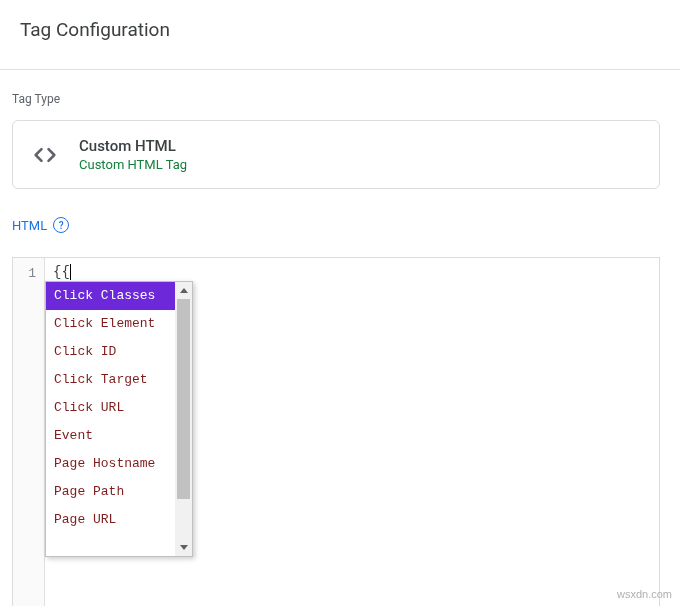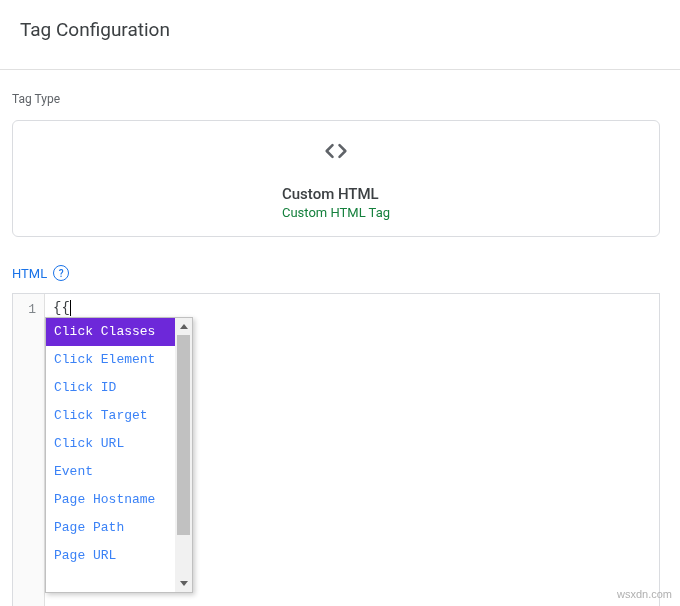--- a/index.html
+++ b/index.html
@@ -31,21 +31,20 @@
       margin-bottom: 14px;
     }
     .tag-type-box {
       border: 1px solid #dadce0;
       border-radius: 6px;
       display: flex;
       align-items: center;
       padding: 16px 18px;
       gap: 20px;
       cursor: pointer;
-      flex-direction: column;
     }
     .tag-icon svg {
       width: 28px;
       height: 28px;
       display: block;
     }
     .tag-type-title {
       font-size: 15px;
       color: #3c4043;
       font-weight: 500;
@@ -55,21 +54,21 @@
       font-size: 13px;
       color: #15803d;
     }
     .html-section {
       margin-top: 28px;
     }
     .html-label-row {
       display: flex;
       align-items: center;
       gap: 6px;
-      margin-bottom: 12px;
+      margin-bottom: 24px;
     }
     .html-label {
       font-size: 13px;
       color: #1a73e8;
       font-weight: 400;
     }
     .help-icon {
       width: 16px;
       height: 16px;
       border: 1.5px solid #1a73e8;
@@ -139,21 +138,21 @@
     }
     .autocomplete-list {
       flex: 1;
       overflow: hidden;
       height: 274px;
     }
     .autocomplete-item {
       padding: 6px 8px;
       white-space: nowrap;
       cursor: pointer;
-      color: #3b82f6;
+      color: #7f1d1d;
       height: 28px;
       line-height: 16px;
     }
     .autocomplete-item.selected {
       background: #6d28d9;
       color: #fff;
     }
     .autocomplete-item.partial {
       overflow: hidden;
       height: 22px;

